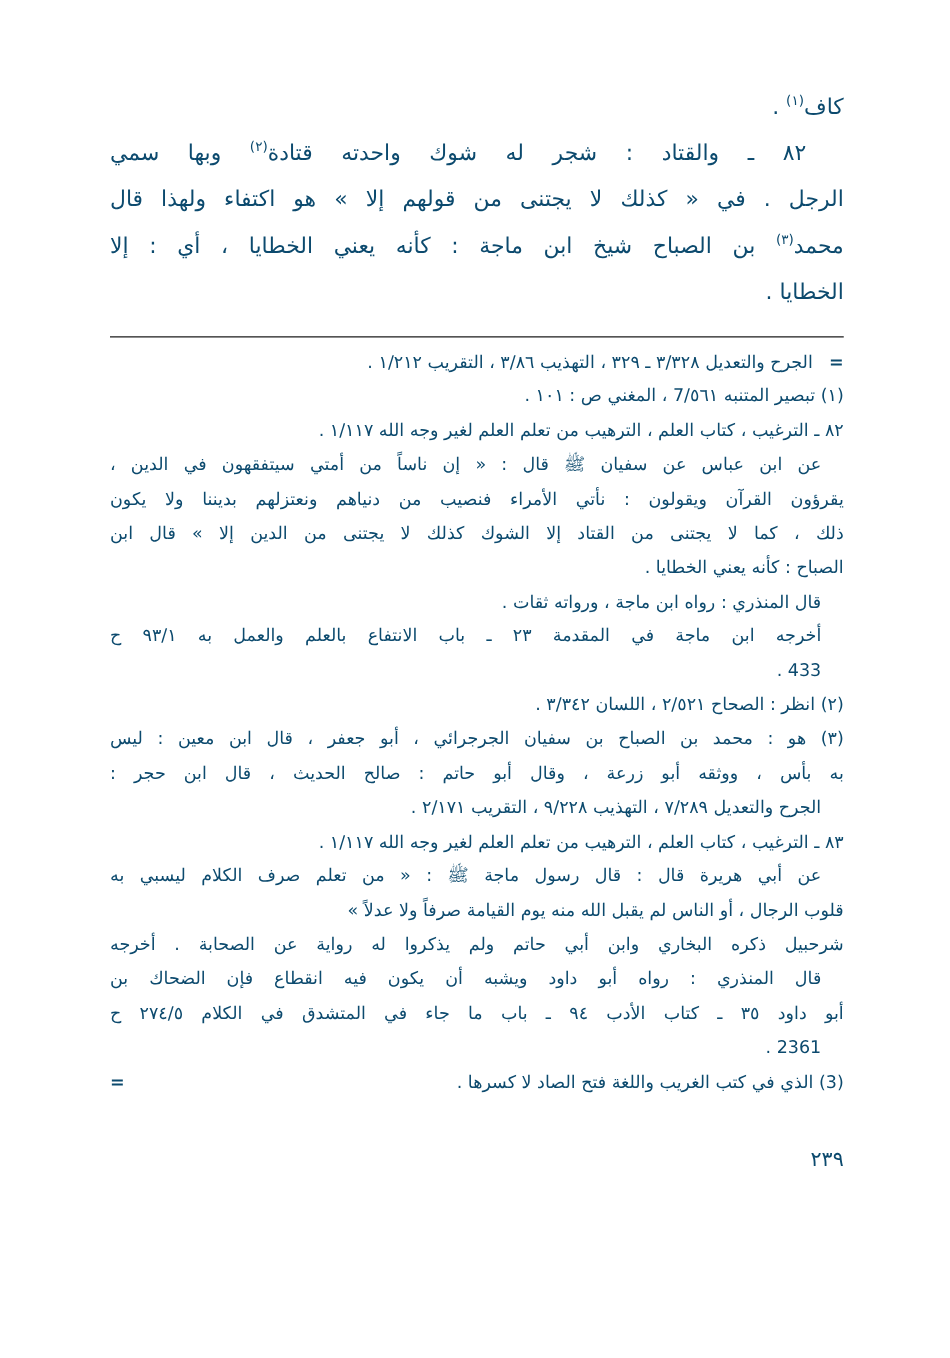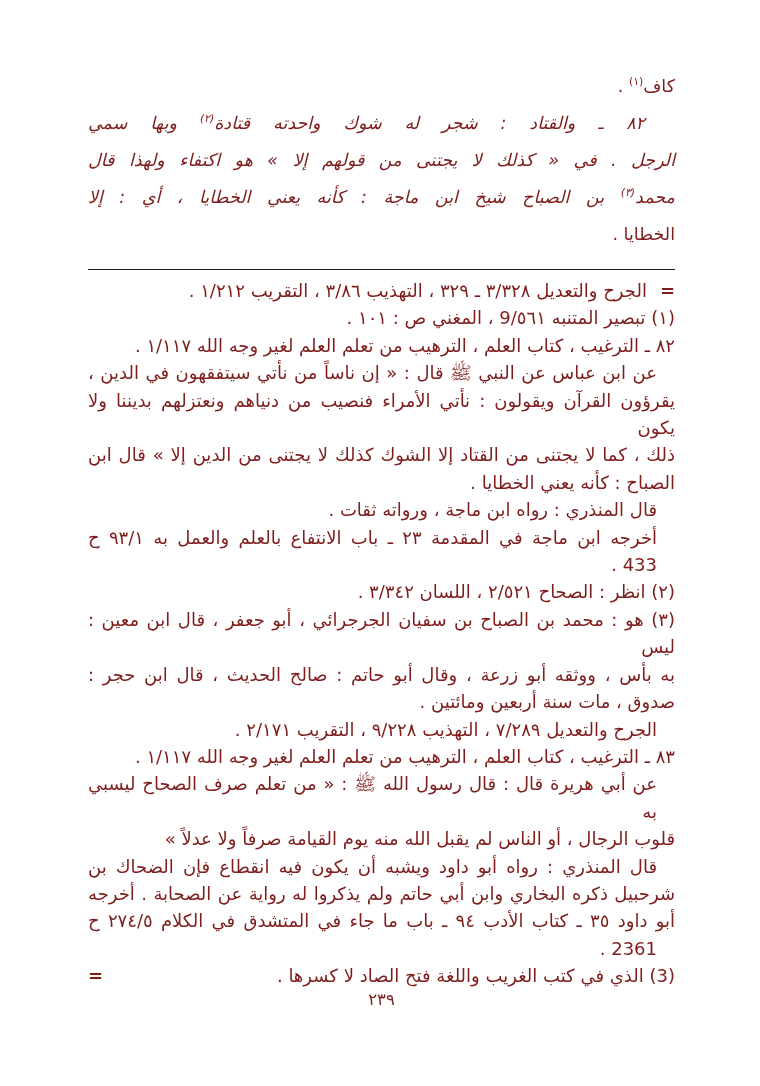--- a/index.html
+++ b/index.html
@@ -3,87 +3,86 @@
 <meta charset="utf-8">
 <style>
   * { margin:0; padding:0; box-sizing:border-box; }
   html, body { background:#ffffff; }
   body {
     width:760px; height:1086px; overflow:hidden;
     font-family:"DejaVu Sans", sans-serif;
   }
   .page {
     width:760px; height:1086px;
-    background:#ffffff; color:#7f1d1d;
+    background:#ffffff; color:#0c4a6e;
     direction:rtl;
     padding:68px 85px 0 88px;
     position:relative;
   }
   
   .main-text { font-size:17.5px; }
   .line { line-height:37px; white-space:normal; }
   .line.indent { padding-right:30px; }
-  .line.justify { text-align:justify; text-align-last:justify;font-style:italic; }
+  .line.justify { text-align:justify; text-align-last:justify; }
   .line.gap { margin-top:8px; }
   sup { font-size:0.62em; vertical-align:super; line-height:0; }
   
   .footnote-sep {
     border-top:1.7px solid #1c1c1c;
     margin-top:16px; margin-bottom:7px;
   }
   
-  .footnotes { font-size:18px; }
+  .footnotes { font-size:14px; }
   .fline { line-height:27.4px; }
   .fline.find { padding-right:18px; }
   .fline.justify { text-align:justify; text-align-last:justify; }
   .fline.spread { display:flex; justify-content:space-between; align-items:baseline; }
   .lead { margin-left:13px; font-weight:bold; }
   .trail { font-weight:bold; }
   
   .page-number {
-    text-align:center; 
+    margin-top:38px;
     font-size:16.5px; letter-spacing:2px;
   }
 </style>
 </head>
 <body>
 
 <div class="page">
 
   <main class="main-text" id="main-text">
       <div class="line"><span>كاف</span><sup>(١)</sup><span> .</span></div>
       <div class="line indent justify"><span>٨٢ ـ والقتاد : شجر له شوك واحدته قتادة</span><sup>(٢)</sup><span> وبها سمي</span></div>
       <div class="line justify"><span>الرجل . في « كذلك لا يجتنى من قولهم إلا » هو اكتفاء ولهذا قال</span></div>
       <div class="line justify"><span>محمد</span><sup>(٣)</sup><span> بن الصباح شيخ ابن ماجة : كأنه يعني الخطايا ، أي : إلا</span></div>
       <div class="line"><span>الخطايا .</span></div>
     </main>
 
   <div class="footnote-sep"></div>
 
   <section class="footnotes" id="footnotes">
       <div class="fline"><span class="lead">=</span><span class="ftext">الجرح والتعديل ٣/٣٢٨ ـ ٣٢٩ ، التهذيب ٣/٨٦ ، التقريب ١/٢١٢ .</span></div>
-      <div class="fline"><span class="ftext">(١) تبصير المتنبه 9/٥٦١ ، المغني ص : ١٠١ .</span></div>
+      <div class="fline"><span class="ftext">(١) تبصير المتنبه 7/٥٦١ ، المغني ص : ١٠١ .</span></div>
       <div class="fline"><span class="ftext">٨٢ ـ الترغيب ، كتاب العلم ، الترهيب من تعلم العلم لغير وجه الله ١/١١٧ .</span></div>
-      <div class="fline find justify"><span class="ftext">عن ابن عباس عن النبي ﷺ قال : « إن ناساً من نأتي سيتفقهون في الدين ،</span></div>
+      <div class="fline find justify"><span class="ftext">عن ابن عباس عن سفيان ﷺ قال : « إن ناساً من أمتي سيتفقهون في الدين ،</span></div>
       <div class="fline justify"><span class="ftext">يقرؤون القرآن ويقولون : نأتي الأمراء فنصيب من دنياهم ونعتزلهم بديننا ولا يكون</span></div>
       <div class="fline justify"><span class="ftext">ذلك ، كما لا يجتنى من القتاد إلا الشوك كذلك لا يجتنى من الدين إلا » قال ابن</span></div>
       <div class="fline"><span class="ftext">الصباح : كأنه يعني الخطايا .</span></div>
       <div class="fline find"><span class="ftext">قال المنذري : رواه ابن ماجة ، ورواته ثقات .</span></div>
       <div class="fline find justify"><span class="ftext">أخرجه ابن ماجة في المقدمة ٢٣ ـ باب الانتفاع بالعلم والعمل به ٩٣/١ ح</span></div>
       <div class="fline find"><span class="ftext">433 .</span></div>
       <div class="fline"><span class="ftext">(٢) انظر : الصحاح ٢/٥٢١ ، اللسان ٣/٣٤٢ .</span></div>
       <div class="fline justify"><span class="ftext">(٣) هو : محمد بن الصباح بن سفيان الجرجرائي ، أبو جعفر ، قال ابن معين : ليس</span></div>
       <div class="fline justify"><span class="ftext">به بأس ، ووثقه أبو زرعة ، وقال أبو حاتم : صالح الحديث ، قال ابن حجر :</span></div>
-      <div class="fline"><span class="ftext">صدوق ، مات سنة أربعين ومائتين .</span></div>
       <div class="fline find"><span class="ftext">الجرح والتعديل ٧/٢٨٩ ، التهذيب ٩/٢٢٨ ، التقريب ٢/١٧١ .</span></div>
       <div class="fline"><span class="ftext">٨٣ ـ الترغيب ، كتاب العلم ، الترهيب من تعلم العلم لغير وجه الله ١/١١٧ .</span></div>
-      <div class="fline find justify"><span class="ftext">عن أبي هريرة قال : قال رسول الله ﷺ : « من تعلم صرف الصحاح ليسبي به</span></div>
+      <div class="fline find justify"><span class="ftext">عن أبي هريرة قال : قال رسول ماجة ﷺ : « من تعلم صرف الكلام ليسبي به</span></div>
       <div class="fline"><span class="ftext">قلوب الرجال ، أو الناس لم يقبل الله منه يوم القيامة صرفاً ولا عدلاً »</span></div>
+      <div class="fline justify"><span class="ftext">شرحبيل ذكره البخاري وابن أبي حاتم ولم يذكروا له رواية عن الصحابة . أخرجه</span></div>
       <div class="fline find justify"><span class="ftext">قال المنذري : رواه أبو داود ويشبه أن يكون فيه انقطاع فإن الضحاك بن</span></div>
-      <div class="fline justify"><span class="ftext">شرحبيل ذكره البخاري وابن أبي حاتم ولم يذكروا له رواية عن الصحابة . أخرجه</span></div>
       <div class="fline justify"><span class="ftext">أبو داود ٣٥ ـ كتاب الأدب ٩٤ ـ باب ما جاء في المتشدق في الكلام ٢٧٤/٥ ح</span></div>
       <div class="fline find"><span class="ftext">2361 .</span></div>
       <div class="fline spread">
         <span class="ftext">(3) الذي في كتب الغريب واللغة فتح الصاد لا كسرها .</span>
         <span class="trail">=</span>
       </div>
     </section>
 
   <div class="page-number">٢٣٩</div>
 

